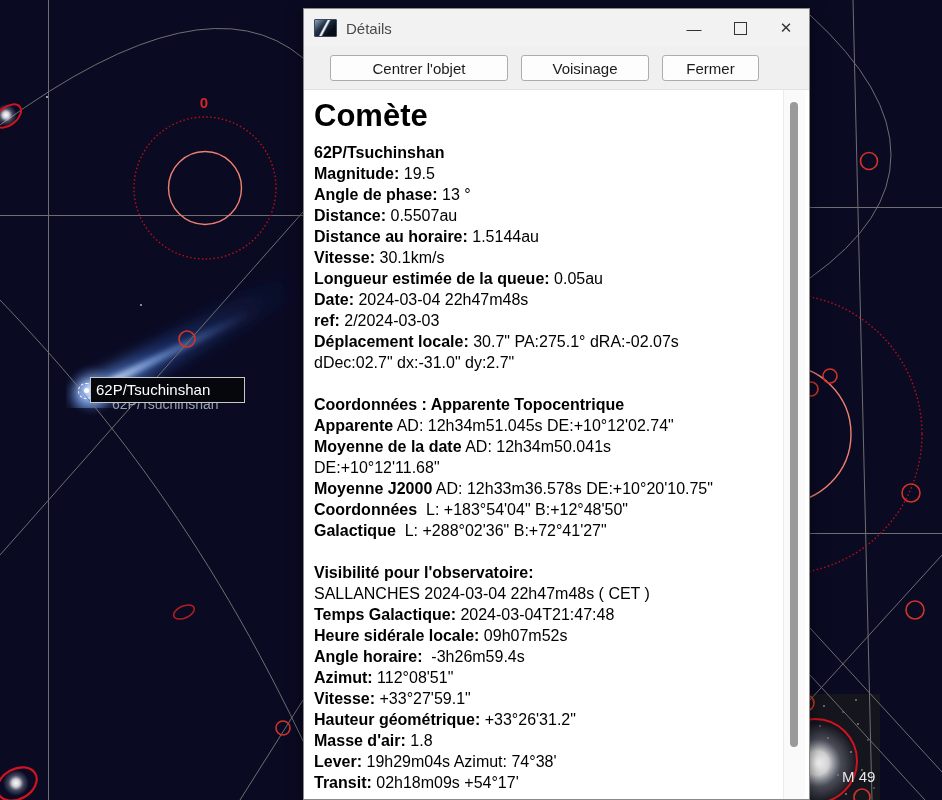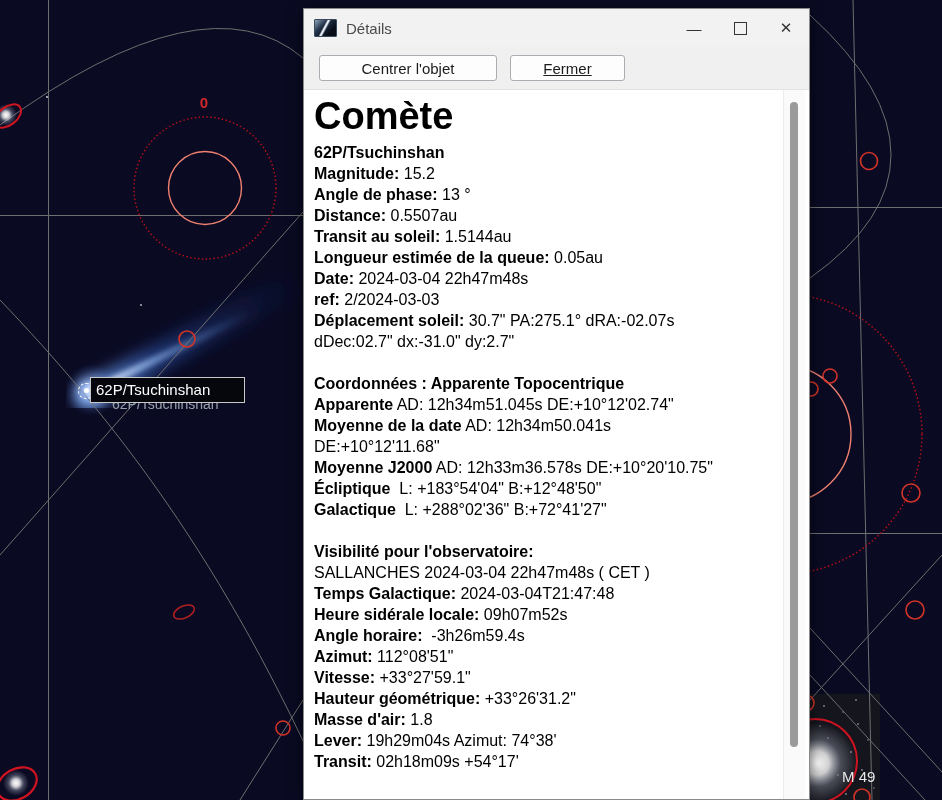--- a/index.html
+++ b/index.html
@@ -21,30 +21,30 @@
   .titlebar{height:38px;background:#f2f2f2;display:flex;align-items:center;flex:0 0 auto;}
   .app-icon{width:21px;height:16px;margin:0 9px 0 10px;border:1px solid #3a4a5c;border-radius:1px;
     background:
       linear-gradient(118deg, rgba(0,0,0,0) 40%, #fff 46%, #d5e4f2 49%, rgba(0,0,0,0) 55%),
       linear-gradient(135deg,#8fa6bd 0%, #24344a 35%, #070c16 75%);}
   .title-text{font-size:15px;color:#4a4a4a;flex:1 1 auto;}
   .winbtn{width:46px;height:38px;display:flex;align-items:center;justify-content:center;
     color:#333;font-size:15px;cursor:default;}
   .winbtn .maxbox{width:11px;height:11px;border:1.2px solid #333;display:block;}
   .btnbar{height:42px;background:#f0f0f0;border-bottom:1px solid #e2e2e2;flex:0 0 auto;
-    display:flex;align-items:center;gap:13px;padding:0 15px;}
+    display:flex;align-items:center;gap:13px;padding:0 26px;}
   .pushbtn{background:#fdfdfd;border:1px solid #abadb3;border-radius:3px;height:26px;
     font-size:15px;color:#1b1b1b;text-align:center;line-height:24px;
     font-family:"Liberation Sans",sans-serif;}
   .pushbtn.b1{width:178px;}
   .pushbtn.b2{width:128px;}
-  .pushbtn.b3{width:115px;text-decoration:underline;}
+  .pushbtn.b3{width:97px;}
   .content{flex:1 1 auto;position:relative;background:#fff;overflow:hidden;
     padding:6px 30px 0 10px;color:#000;}
-  .content h1{margin:0 0 6px 0;font-size:38px;line-height:40px;font-weight:bold;}
+  .content h1{margin:0 0 6px 0;font-size:31px;line-height:40px;font-weight:bold;}
   .ln{min-height:21px;line-height:21px;font-size:16px;white-space:pre-wrap;}
   .ln b{font-weight:bold;}
   .scroll-track{position:absolute;right:4px;top:0;bottom:0;width:21px;
     background:#fafafa;border-left:1px solid #ececec;}
   .scroll-thumb{position:absolute;left:6px;top:12px;width:8px;height:645px;
     background:#9a9a9a;border-radius:4px;}
 </style>
 </head>
 <body>
 
@@ -179,43 +179,45 @@
     <span class="title-text">Détails</span>
     <span class="winbtn">—</span>
     <span class="winbtn">
         <span class="maxbox"></span>
       </span>
     <span class="winbtn">✕</span>
   </div>
 
   <div class="btnbar">
     <button class="pushbtn b1">Centrer l'objet</button>
+    <button class="pushbtn b2">Voisinage</button>
     <button class="pushbtn b3">Fermer</button>
   </div>
 
   <div class="content">
     <h1>Comète</h1>
     <div id="detail-lines">
         <div class="ln"><b>62P/Tsuchinshan</b><span></span></div>
-        <div class="ln"><b>Magnitude:</b><span> 15.2</span></div>
+        <div class="ln"><b>Magnitude:</b><span> 19.5</span></div>
         <div class="ln"><b>Angle de phase:</b><span> 13 °</span></div>
         <div class="ln"><b>Distance:</b><span> 0.5507au</span></div>
-        <div class="ln"><b>Transit au soleil:</b><span> 1.5144au</span></div>
+        <div class="ln"><b>Distance au horaire:</b><span> 1.5144au</span></div>
+        <div class="ln"><b>Vitesse:</b><span> 30.1km/s</span></div>
         <div class="ln"><b>Longueur estimée de la queue:</b><span> 0.05au</span></div>
         <div class="ln"><b>Date:</b><span> 2024-03-04 22h47m48s</span></div>
         <div class="ln"><b>ref:</b><span> 2/2024-03-03</span></div>
-        <div class="ln"><b>Déplacement soleil:</b><span> 30.7" PA:275.1° dRA:-02.07s</span></div>
+        <div class="ln"><b>Déplacement locale:</b><span> 30.7" PA:275.1° dRA:-02.07s</span></div>
         <div class="ln"><b></b><span>dDec:02.7" dx:-31.0" dy:2.7"</span></div>
         <div class="ln"></div>
         <div class="ln"><b>Coordonnées : Apparente Topocentrique</b><span></span></div>
         <div class="ln"><b>Apparente</b><span> AD: 12h34m51.045s DE:+10°12'02.74"</span></div>
         <div class="ln"><b>Moyenne de la date</b><span> AD: 12h34m50.041s</span></div>
         <div class="ln"><b></b><span>DE:+10°12'11.68"</span></div>
         <div class="ln"><b>Moyenne J2000</b><span> AD: 12h33m36.578s DE:+10°20'10.75"</span></div>
-        <div class="ln"><b>Écliptique</b><span>  L: +183°54'04" B:+12°48'50"</span></div>
+        <div class="ln"><b>Coordonnées</b><span>  L: +183°54'04" B:+12°48'50"</span></div>
         <div class="ln"><b>Galactique</b><span>  L: +288°02'36" B:+72°41'27"</span></div>
         <div class="ln"></div>
         <div class="ln"><b>Visibilité pour l'observatoire:</b><span></span></div>
         <div class="ln"><b></b><span>SALLANCHES 2024-03-04 22h47m48s ( CET )</span></div>
         <div class="ln"><b>Temps Galactique:</b><span> 2024-03-04T21:47:48</span></div>
         <div class="ln"><b>Heure sidérale locale:</b><span> 09h07m52s</span></div>
         <div class="ln"><b>Angle horaire:</b><span>  -3h26m59.4s</span></div>
         <div class="ln"><b>Azimut:</b><span> 112°08'51"</span></div>
         <div class="ln"><b>Vitesse:</b><span> +33°27'59.1"</span></div>
         <div class="ln"><b>Hauteur géométrique:</b><span> +33°26'31.2"</span></div>

